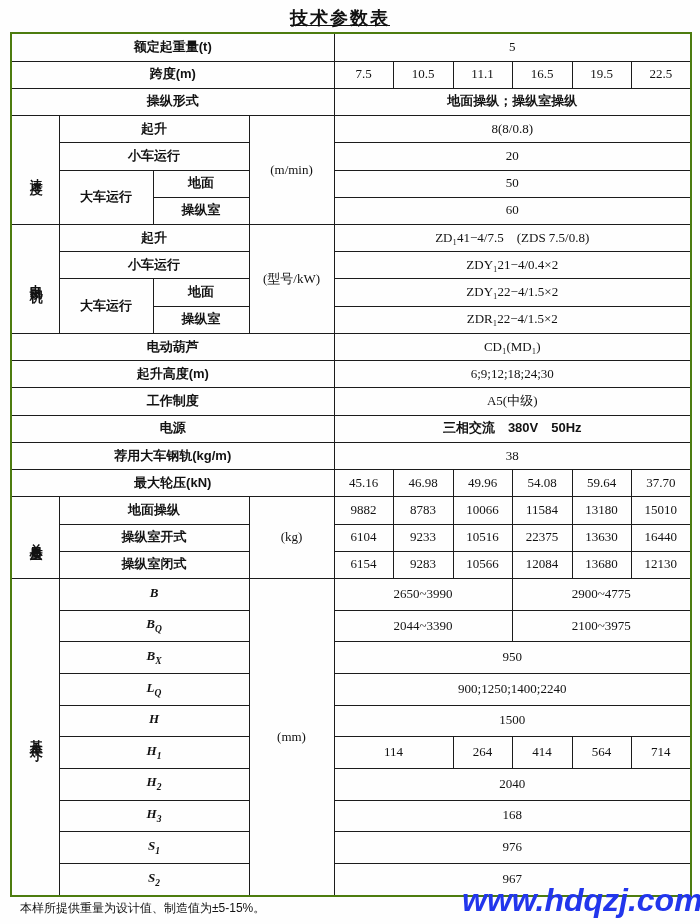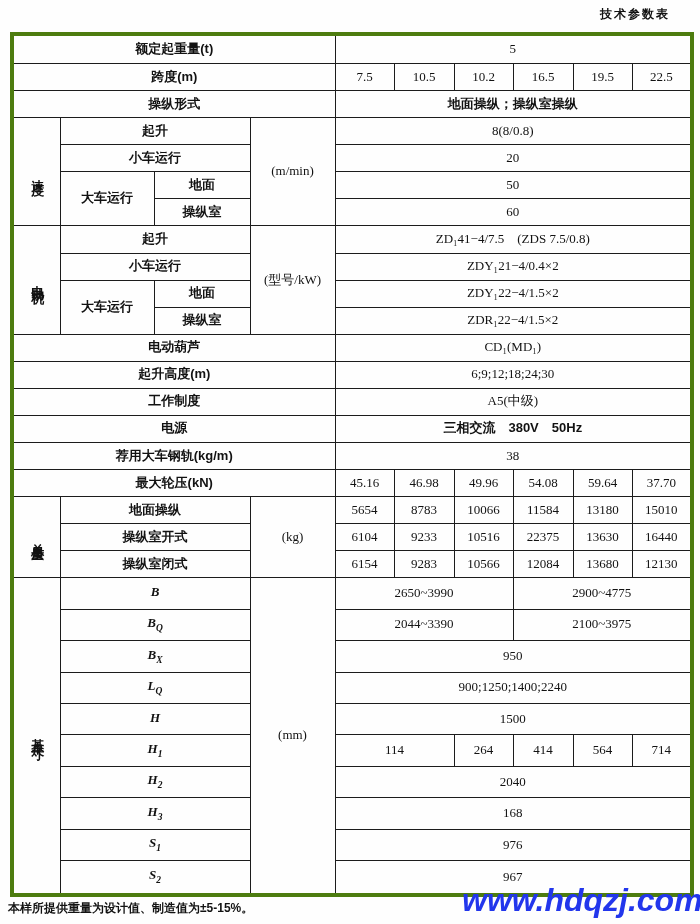--- a/index.html
+++ b/index.html
@@ -3,45 +3,45 @@
 <meta charset="utf-8">
 <style>
   html,body{margin:0;padding:0;}
   body{
     width:700px;height:924px;position:relative;overflow:hidden;
     background:#fefefe;color:#121212;
     font-family:"Liberation Serif","DejaVu Serif",serif;
   }
   .page-title{
     position:absolute;top:6px;left:10px;width:660px;
-    text-align:right;font-family:"Liberation Sans","DejaVu Sans",sans-serif;
-    font-weight:bold;font-size:12px;letter-spacing:2px;
+    text-align:center;font-family:"Liberation Sans","DejaVu Sans",sans-serif;
+    font-weight:bold;font-size:18px;letter-spacing:2px;text-decoration:underline;
   }
   table.ptable{
     position:absolute;top:32px;left:10px;width:680px;height:865px;
     border-collapse:collapse;table-layout:fixed;
-    border:4px solid #4d7c0f;
+    border:2px solid #4d7c0f;
   }
   table.ptable td{
     border:1px solid #1c1c1c;
     text-align:center;vertical-align:middle;
     font-size:13px;padding:0 2px;overflow:hidden;
     line-height:1.15;
   }
   td.lbl{font-weight:bold;font-family:"Liberation Sans","DejaVu Sans",sans-serif;font-size:12.5px;}
   td.sec{font-weight:bold;font-family:"Liberation Sans","DejaVu Sans",sans-serif;font-size:12.5px;}
   .vtext{writing-mode:vertical-rl;text-orientation:upright;letter-spacing:3px;display:inline-block;}
   td.unit{font-size:13px;}
   td.val{font-size:13px;white-space:pre;}
   td.dim{font-style:italic;font-weight:bold;font-size:13.5px;}
   td.dim sub{font-size:9.5px;font-style:italic;}
   .footer-note{
-    position:absolute;left:8px;top:900px;
+    position:absolute;left:20px;top:900px;
     font-family:"Liberation Sans","DejaVu Sans",sans-serif;
-    font-weight:bold;font-size:12px;
+    font-weight:normal;font-size:12px;
   }
   .watermark{
     position:absolute;left:462px;top:882px;
     font-family:"Liberation Sans","DejaVu Sans",sans-serif;
     font-weight:bold;font-style:italic;
     font-size:32px;white-space:nowrap;z-index:5;
   }
 </style>
 </head>
 <body>
@@ -65,21 +65,21 @@
   <tbody>
       <tr>
     <td class="lbl" colspan="4">额定起重量(t)</td>
     <td class="val" colspan="6">5</td>
   </tr>
 
   <tr>
     <td class="lbl" colspan="4">跨度(m)</td>
     <td class="val">7.5</td>
     <td class="val">10.5</td>
-    <td class="val">10.2</td>
+    <td class="val">11.1</td>
     <td class="val">16.5</td>
     <td class="val">19.5</td>
     <td class="val">22.5</td>
   </tr>
 
   <tr>
     <td class="lbl" colspan="4">操纵形式</td>
     <td class="lbl" colspan="6">地面操纵；操纵室操纵</td>
   </tr>
 
@@ -155,21 +155,21 @@
     <td class="val">49.96</td>
     <td class="val">54.08</td>
     <td class="val">59.64</td>
     <td class="val">37.70</td>
   </tr>
 
   <tr>
     <td class="sec" rowspan="3"><span class="vtext">总质量</span></td>
     <td class="lbl" colspan="2">地面操纵</td>
     <td class="unit" rowspan="3">(kg)</td>
-    <td class="val">5654</td>
+    <td class="val">9882</td>
     <td class="val">8783</td>
     <td class="val">10066</td>
     <td class="val">11584</td>
     <td class="val">13180</td>
     <td class="val">15010</td>
   </tr>
   <tr>
     <td class="lbl" colspan="2">操纵室开式</td>
     <td class="val">6104</td>
     <td class="val">9233</td>

